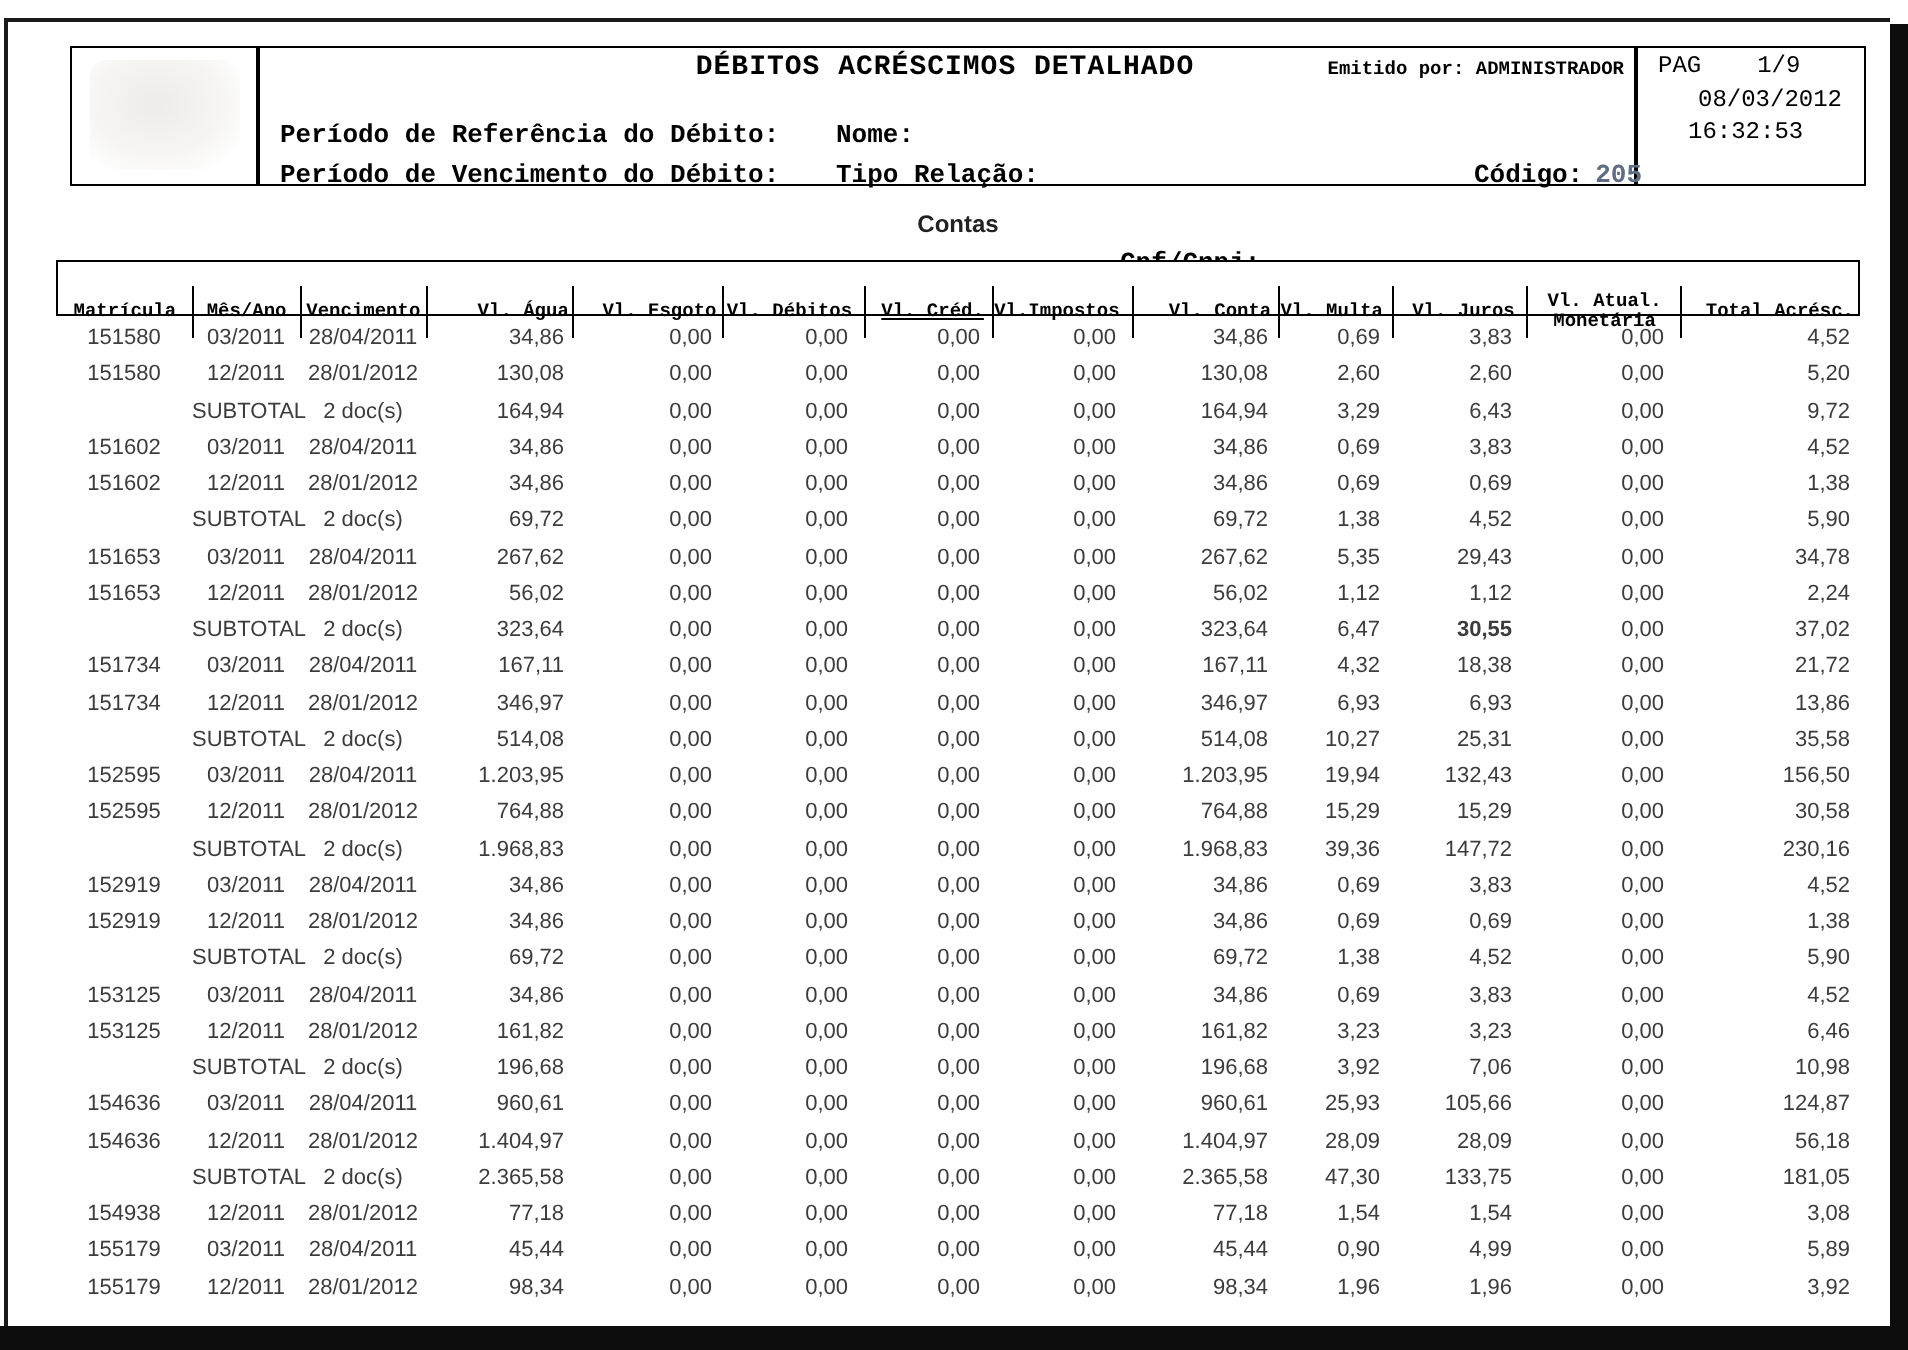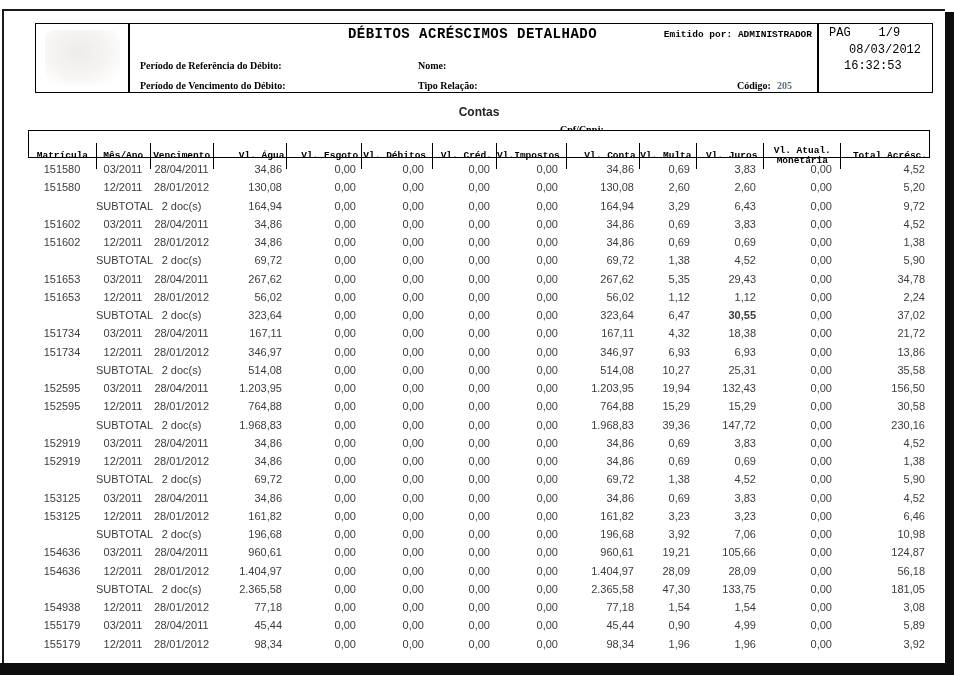--- a/index.html
+++ b/index.html
@@ -21,21 +21,21 @@
   .logo-divider{left:128px;top:23px;width:1.5px;height:70px;background:#000;}
   .pag-divider{left:817px;top:23px;width:1.5px;height:70px;background:#000;}
   .logo-smudge{left:45px;top:30px;width:75px;height:55px;
     background:radial-gradient(ellipse at 45% 40%, #e9e7e2 0%, #f4f3f0 55%, #ffffff 85%);
     opacity:.8;border-radius:8px;}
 
   .report-title{left:128px;top:26px;width:689px;text-align:center;
     font-size:14px;font-weight:bold;letter-spacing:.5px;color:#000;}
   .emitted{left:600px;top:29px;width:212px;text-align:right;font-size:9.5px;font-weight:bold;color:#000;}
 
-  .field{font-size:10px;font-weight:bold;color:#000;white-space:nowrap;font-family:Liberation Serif, serif;}
+  .field{font-size:13px;font-weight:bold;color:#000;white-space:nowrap;}
   .f-ref{left:140px;top:60px;}
   .f-nome{left:418px;top:60px;}
   .f-venc{left:140px;top:80px;}
   .f-tipo{left:418px;top:80px;}
   .f-cpf{left:560px;top:80px;margin-top:44px;}
   .f-cod{left:737px;top:80px;}
   .cod-val{color:#5f6e85;font-weight:bold;margin-left:6px;}
 
   .pag-cell{left:818px;top:25px;width:114px;font-size:12px;color:#000;line-height:16.5px;}
   .pag-line{padding-left:11px;}
@@ -105,21 +105,21 @@
 
   <div class="abs section-title">Contas</div>
 
   <div class="abs thead">
       <div class="th c" style="width: 68px;">Matrícula</div>
       <div class="th c" style="width: 54px;">Mês/Ano</div>
       <div class="th c" style="width: 63px;">Vencimento</div>
       <div class="th r" style="width: 74px; padding-right: 2px;">Vl. Água</div>
       <div class="th r" style="width: 75px; padding-right: 3px;">Vl. Esgoto</div>
       <div class="th r" style="width: 71px; padding-right: 6px;">Vl. Débitos</div>
-      <div class="th r" style="width: 64px; padding-right: 4px;">Vl. Créd.</div>
+      <div class="th r" style="width: 64px; padding-right: 4px; text-decoration: underline;">Vl. Créd.</div>
       <div class="th r" style="width: 70px; padding-right: 6px;">Vl.Impostos</div>
       <div class="th r" style="width: 73px; padding-right: 3px;">Vl. Conta</div>
       <div class="th r" style="width: 57px; padding-right: 4px;">Vl. Multa</div>
       <div class="th r" style="width: 68px; padding-right: 6px;">Vl. Juros</div>
       <div class="th c" style="width: 77px;">Vl. Atual.
 Monetária</div>
       <div class="th r" style="width: 88px; padding-right: 2px;">Total Acrésc.</div>
     </div>
   <div class="abs tbody">
       <div class="tr">
@@ -440,21 +440,21 @@
       <div class="tr">
         <div class="td c" style="width: 68px;">154636</div>
         <div class="td c" style="width: 54px;">03/2011</div>
         <div class="td c" style="width: 63px;">28/04/2011</div>
         <div class="td r" style="width: 74px; padding-right: 5px;">960,61</div>
         <div class="td r" style="width: 75px; padding-right: 6px;">0,00</div>
         <div class="td r" style="width: 71px; padding-right: 9px;">0,00</div>
         <div class="td r" style="width: 64px; padding-right: 7px;">0,00</div>
         <div class="td r" style="width: 70px; padding-right: 9px;">0,00</div>
         <div class="td r" style="width: 73px; padding-right: 6px;">960,61</div>
-        <div class="td r" style="width: 57px; padding-right: 7px;">19,21</div>
+        <div class="td r" style="width: 57px; padding-right: 7px;">25,93</div>
         <div class="td r" style="width: 68px; padding-right: 9px;">105,66</div>
         <div class="td r" style="width: 77px; padding-right: 10px;">0,00</div>
         <div class="td r" style="width: 88px; padding-right: 5px;">124,87</div>
       </div>
       <div class="tr">
         <div class="td c" style="width: 68px;">154636</div>
         <div class="td c" style="width: 54px;">12/2011</div>
         <div class="td c" style="width: 63px;">28/01/2012</div>
         <div class="td r" style="width: 74px; padding-right: 5px;">1.404,97</div>
         <div class="td r" style="width: 75px; padding-right: 6px;">0,00</div>

